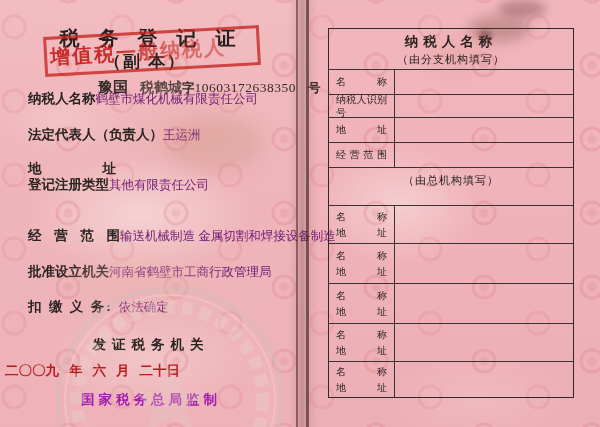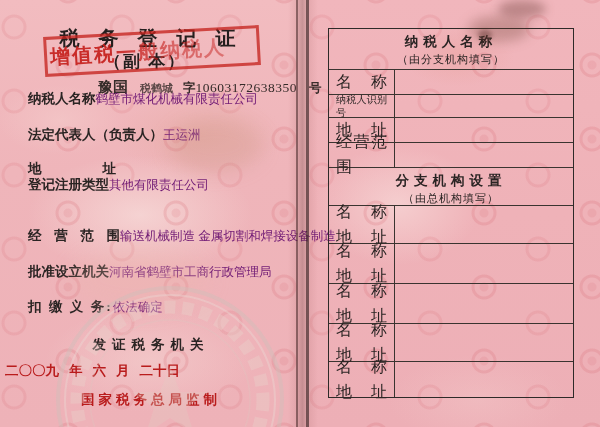--- a/index.html
+++ b/index.html
@@ -63,55 +63,55 @@
     display:flex;align-items:center;pointer-events:none;
   }
   .stamp-text{
     font-size:20px;font-weight:bold;letter-spacing:2px;white-space:nowrap;padding-left:3px;
     color:rgba(198,32,28,0.92);
     -webkit-mask-image:linear-gradient(90deg,#000 35%,rgba(0,0,0,0.6) 70%,rgba(0,0,0,0.5) 100%);
             mask-image:linear-gradient(90deg,#000 35%,rgba(0,0,0,0.6) 70%,rgba(0,0,0,0.5) 100%);
   }
   .serial{position:absolute;left:98px;top:78px;z-index:3;white-space:nowrap;color:#352b29;}
   .serial .s-prefix{font-size:15px;font-weight:bold;margin-right:12px;}
-  .serial .s-region{font-size:11px;opacity:.8;margin-right:10px;font-weight:bold;}
+  .serial .s-region{font-size:14px;opacity:.8;font-weight:bold;}
   .serial .s-word{font-size:12.5px;font-weight:bold;}
   .serial .s-number{font-size:13.5px;letter-spacing:.5px;}
   .serial .s-suffix{font-size:12.5px;font-weight:bold;margin-left:12px;}
   .f-row{position:absolute;left:28px;z-index:3;display:flex;align-items:baseline;white-space:nowrap;}
   .f-label{font-size:13.5px;font-weight:bold;color:#2a2423;}
   .f-value{font-size:12.5px;color:#701a75;}
   .jlabel{display:inline-block;text-align:justify;text-align-last:justify;}
   .w88{width:88px;} .w92{width:92px;}
   .r1{top:90px;} .r2{top:126px;} .r3{top:160px;} .r4{top:176px;}
   .r5{top:227px;} .r6{top:263px;} .r7{top:298px;}
   .ls2{letter-spacing:2px;}
   .issuer{position:absolute;left:0;top:336px;width:302px;text-align:center;z-index:3;
           font-size:13.5px;font-weight:bold;letter-spacing:6px;color:#2a2423;}
   .dateline{position:absolute;left:0;top:362px;width:302px;text-align:left;z-index:3;
           font-size:13.5px;font-weight:bold;color:#b91c1c;}
   .dateline span{margin:0 5px;}
   .made-by{position:absolute;left:0;top:391px;width:302px;text-align:center;z-index:3;
-          font-size:13.5px;font-weight:bold;letter-spacing:4px;color:#b91c1c;}
+          font-size:13.5px;font-weight:bold;letter-spacing:4px;color:#a21caf;}
   
   .seal{position:absolute;left:42px;top:262px;z-index:4;pointer-events:none;opacity:.9;}
   
   .rtable{
     position:absolute;left:328px;top:28px;width:246px;z-index:3;
     border:1.6px solid #2e2a28;color:#2a2423;
   }
   .t-row{display:flex;border-top:1.2px solid #3a3430;}
   .t-row:first-child{border-top:none;}
   .t-head{display:block;text-align:center;padding-top:4px;}
   .t-head .t-title{font-size:13.5px;font-weight:bold;letter-spacing:5px;}
   .t-head .t-sub{font-size:11px;letter-spacing:1px;margin-top:1px;}
   .t-lab{width:66px;border-right:1.2px solid #3a3430;display:flex;flex-direction:column;
          justify-content:center;padding:2px 7px;}
   .t-lab .jfull{display:block;text-align:justify;text-align-last:justify;width:100%;
-         font-size:16px;line-height:1.55;}
+         font-size:10px;line-height:1.55;}
   .t-lab .tiny{font-size:10px;letter-spacing:0;line-height:1.3;}
   .t-val{flex:1;}
   .h1{height:40px;} .rr1{height:25px;} .rr2{height:23px;} .rr3{height:25px;} .rr4{height:25px;}
   .h2{height:38px;} .p1{height:38px;} .p2{height:40px;} .p3{height:40px;} .p4{height:38px;} .p5{height:36px;}
 </style>
 </head>
 <body>
 
 <div class="scan">
 
@@ -158,21 +158,21 @@
   <div class="f-row r5">
     <span class="f-label jlabel w92">经营范围</span>
     <span class="f-value">输送机械制造 金属切割和焊接设备制造</span>
   </div>
   <div class="f-row r6">
     <span class="f-label">批准设立机关</span>
     <span class="f-value">河南省鹤壁市工商行政管理局</span>
   </div>
   <div class="f-row r7">
     <span class="f-label ls2">扣 缴 义 务:</span>
-    <span class="f-value" style="">依法确定</span>
+    <span class="f-value" style="margin-left:6px;">依法确定</span>
   </div>
 
   <div class="issuer">发证税务机关</div>
   <div class="dateline">
     <span>二〇〇九</span><span>年</span><span>六</span><span>月</span><span>二十日</span>
   </div>
   <div class="made-by">国家税务总局监制</div>
 
   <div class="seal">
     <svg width="256" height="256" viewBox="0 0 256 256">
@@ -210,21 +210,20 @@
         <div class="t-val"></div>
     </div>
     <div class="t-row rr4">
       <div class="t-lab">
         <span class="jfull">经营范围</span>
       </div>
         <div class="t-val"></div>
     </div>
 
     <div class="t-row h2 t-head">
-      <div class="t-title">分支机构设置</div>
       <div class="t-sub">（由总机构填写）</div>
     </div>
 
     <div class="t-row p1">
       <div class="t-lab">
         <span class="jfull">名称</span>
         <span class="jfull">地址</span>
       </div>
         <div class="t-val"></div>
     </div>

